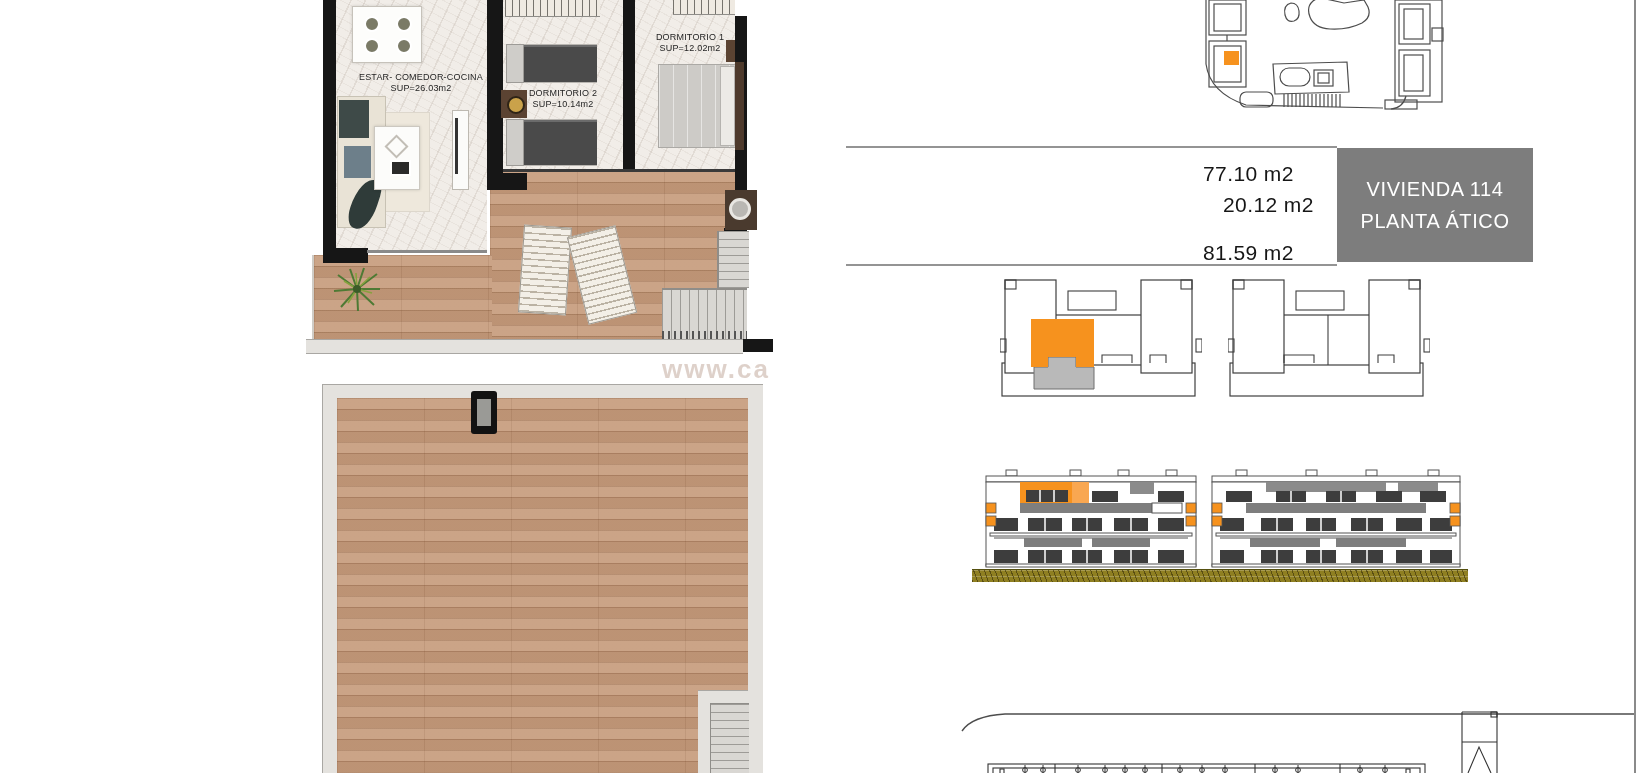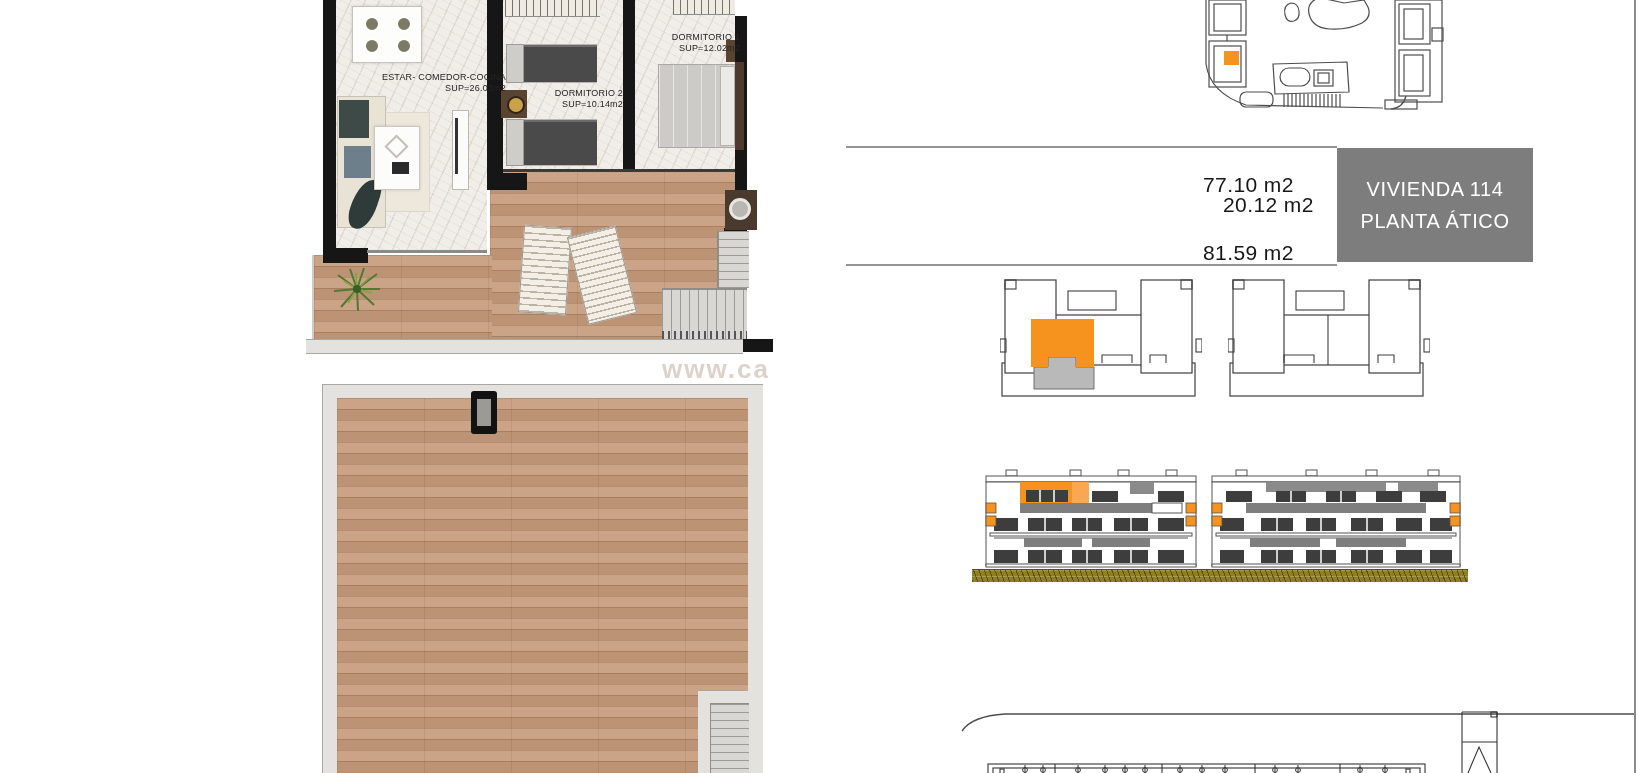--- a/index.html
+++ b/index.html
@@ -16,21 +16,21 @@
     background-image:
       repeating-linear-gradient(to bottom, rgba(255,255,255,.07) 0 11px, rgba(96,58,32,.10) 11px 22px),
       repeating-linear-gradient(to bottom, rgba(110,66,36,.25) 0 1px, transparent 1px 11px),
       repeating-linear-gradient(to right, rgba(110,66,36,.14) 0 1px, transparent 1px 87px);}
   .wall{background:#161616;}
   .grayband{background:#e4e2de;border-top:1px solid #a9a7a3;border-bottom:1px solid #a9a7a3;}
   .stairs-v{background:#d9d7d3;background-image:repeating-linear-gradient(to bottom,#9d9b97 0 1px,transparent 1px 8px);border-left:2px solid #8f8d89;}
   .stairs-h{background:#d9d7d3;background-image:repeating-linear-gradient(to right,#9d9b97 0 1px,transparent 1px 9px);border-top:2px solid #8f8d89;}
   .lounger{background:#f3efe7;border:1px solid #9a968e;
     background-image:repeating-linear-gradient(to bottom, rgba(140,128,108,.55) 0 1.5px, transparent 1.5px 6.5px);}
-  .room-label{color:#242424;font-size:9px;line-height:11px;text-align:right;white-space:nowrap;letter-spacing:.2px;}
+  .room-label{color:#242424;font-size:9px;line-height:11px;text-align:center;white-space:nowrap;letter-spacing:.2px;}
   .tbl-label{font-size:21px;color:#161616;letter-spacing:.4px;white-space:nowrap;}
   .tbl-value{font-size:21px;color:#161616;letter-spacing:.4px;white-space:nowrap;}
   .hline{background:#949494;}
   .badge{background:#7d7d7d;color:#fff;display:flex;flex-direction:column;align-items:center;justify-content:center;gap:9px;}
   .badge div{font-size:20px;letter-spacing:.6px;}
   .watermark{color:rgba(208,190,180,.7);font-size:26px;font-weight:bold;letter-spacing:2px;}
   .ground{background-color:#8f7f21;
     background-image:repeating-linear-gradient(70deg, rgba(45,36,6,.55) 0 1px, transparent 1px 5px),
                      repeating-linear-gradient(to bottom, rgba(255,255,255,.22) 0 1px, transparent 1px 6px);
     border-top:1px solid #55500f;}
@@ -168,21 +168,21 @@
         <rect x="292" y="28" width="11" height="13"></rect>
         <rect x="245" y="100" width="32" height="9"></rect>
       </g>
       <rect x="84" y="51" width="15" height="14" fill="#f6921e"></rect>
     </svg>
   </div>
 
   <div class="abs hline" style="left:846px;top:146px;width:491px;height:2px;"></div>
   <div class="abs hline" style="left:846px;top:264px;width:491px;height:2px;"></div>
 
-  <div class="abs tbl-value" style="left:1203px;top:162px;margin-top:11px;">77.10 m2</div>
+  <div class="abs tbl-value" style="left:1203px;top:162px;">77.10 m2</div>
   <div class="abs tbl-value" style="left:1203px;top:193px;margin-left:20px;">20.12 m2</div>
   <div class="abs tbl-value" style="left:1203px;top:223px;margin-top:18px;">81.59 m2</div>
 
   <div class="abs badge" style="left:1337px;top:148px;width:196px;height:114px;">
     <div>VIVIENDA 114</div>
     <div>PLANTA ÁTICO</div>
   </div>
 
   <div class="abs" style="left:1000px;top:279px;width:202px;height:122px;">
     <svg width="202" height="122" viewBox="0 0 202 122">

